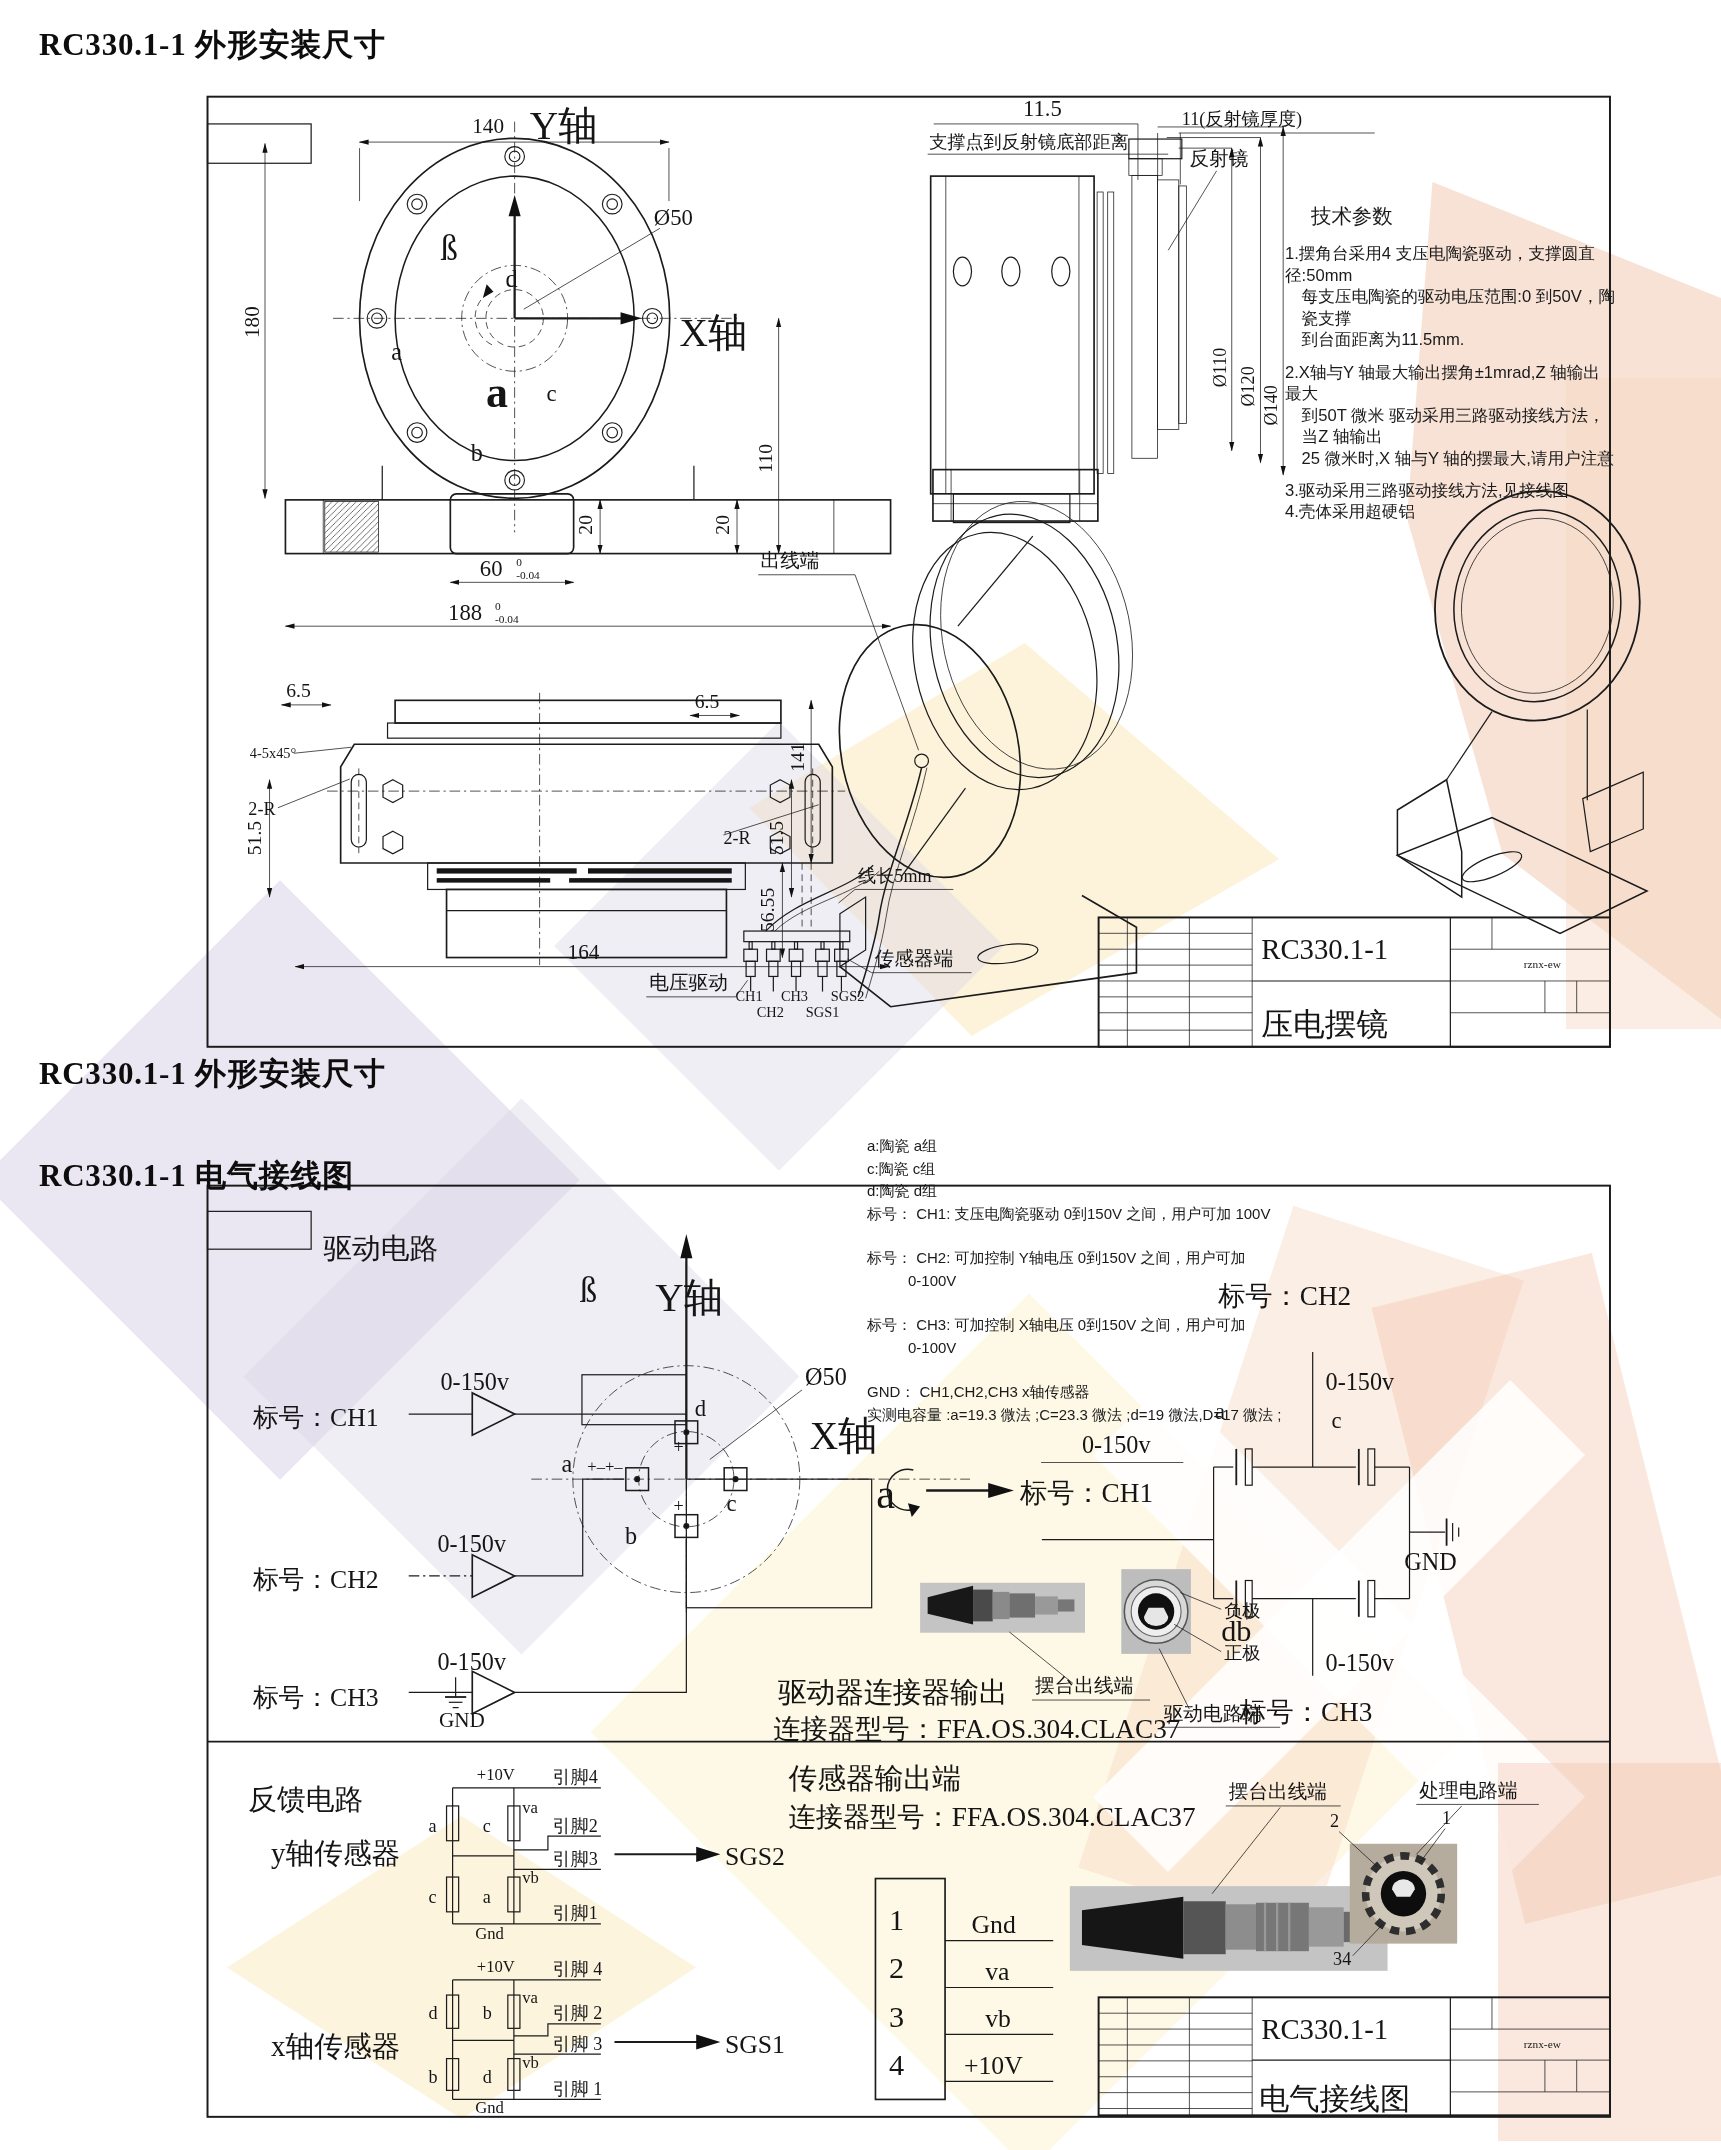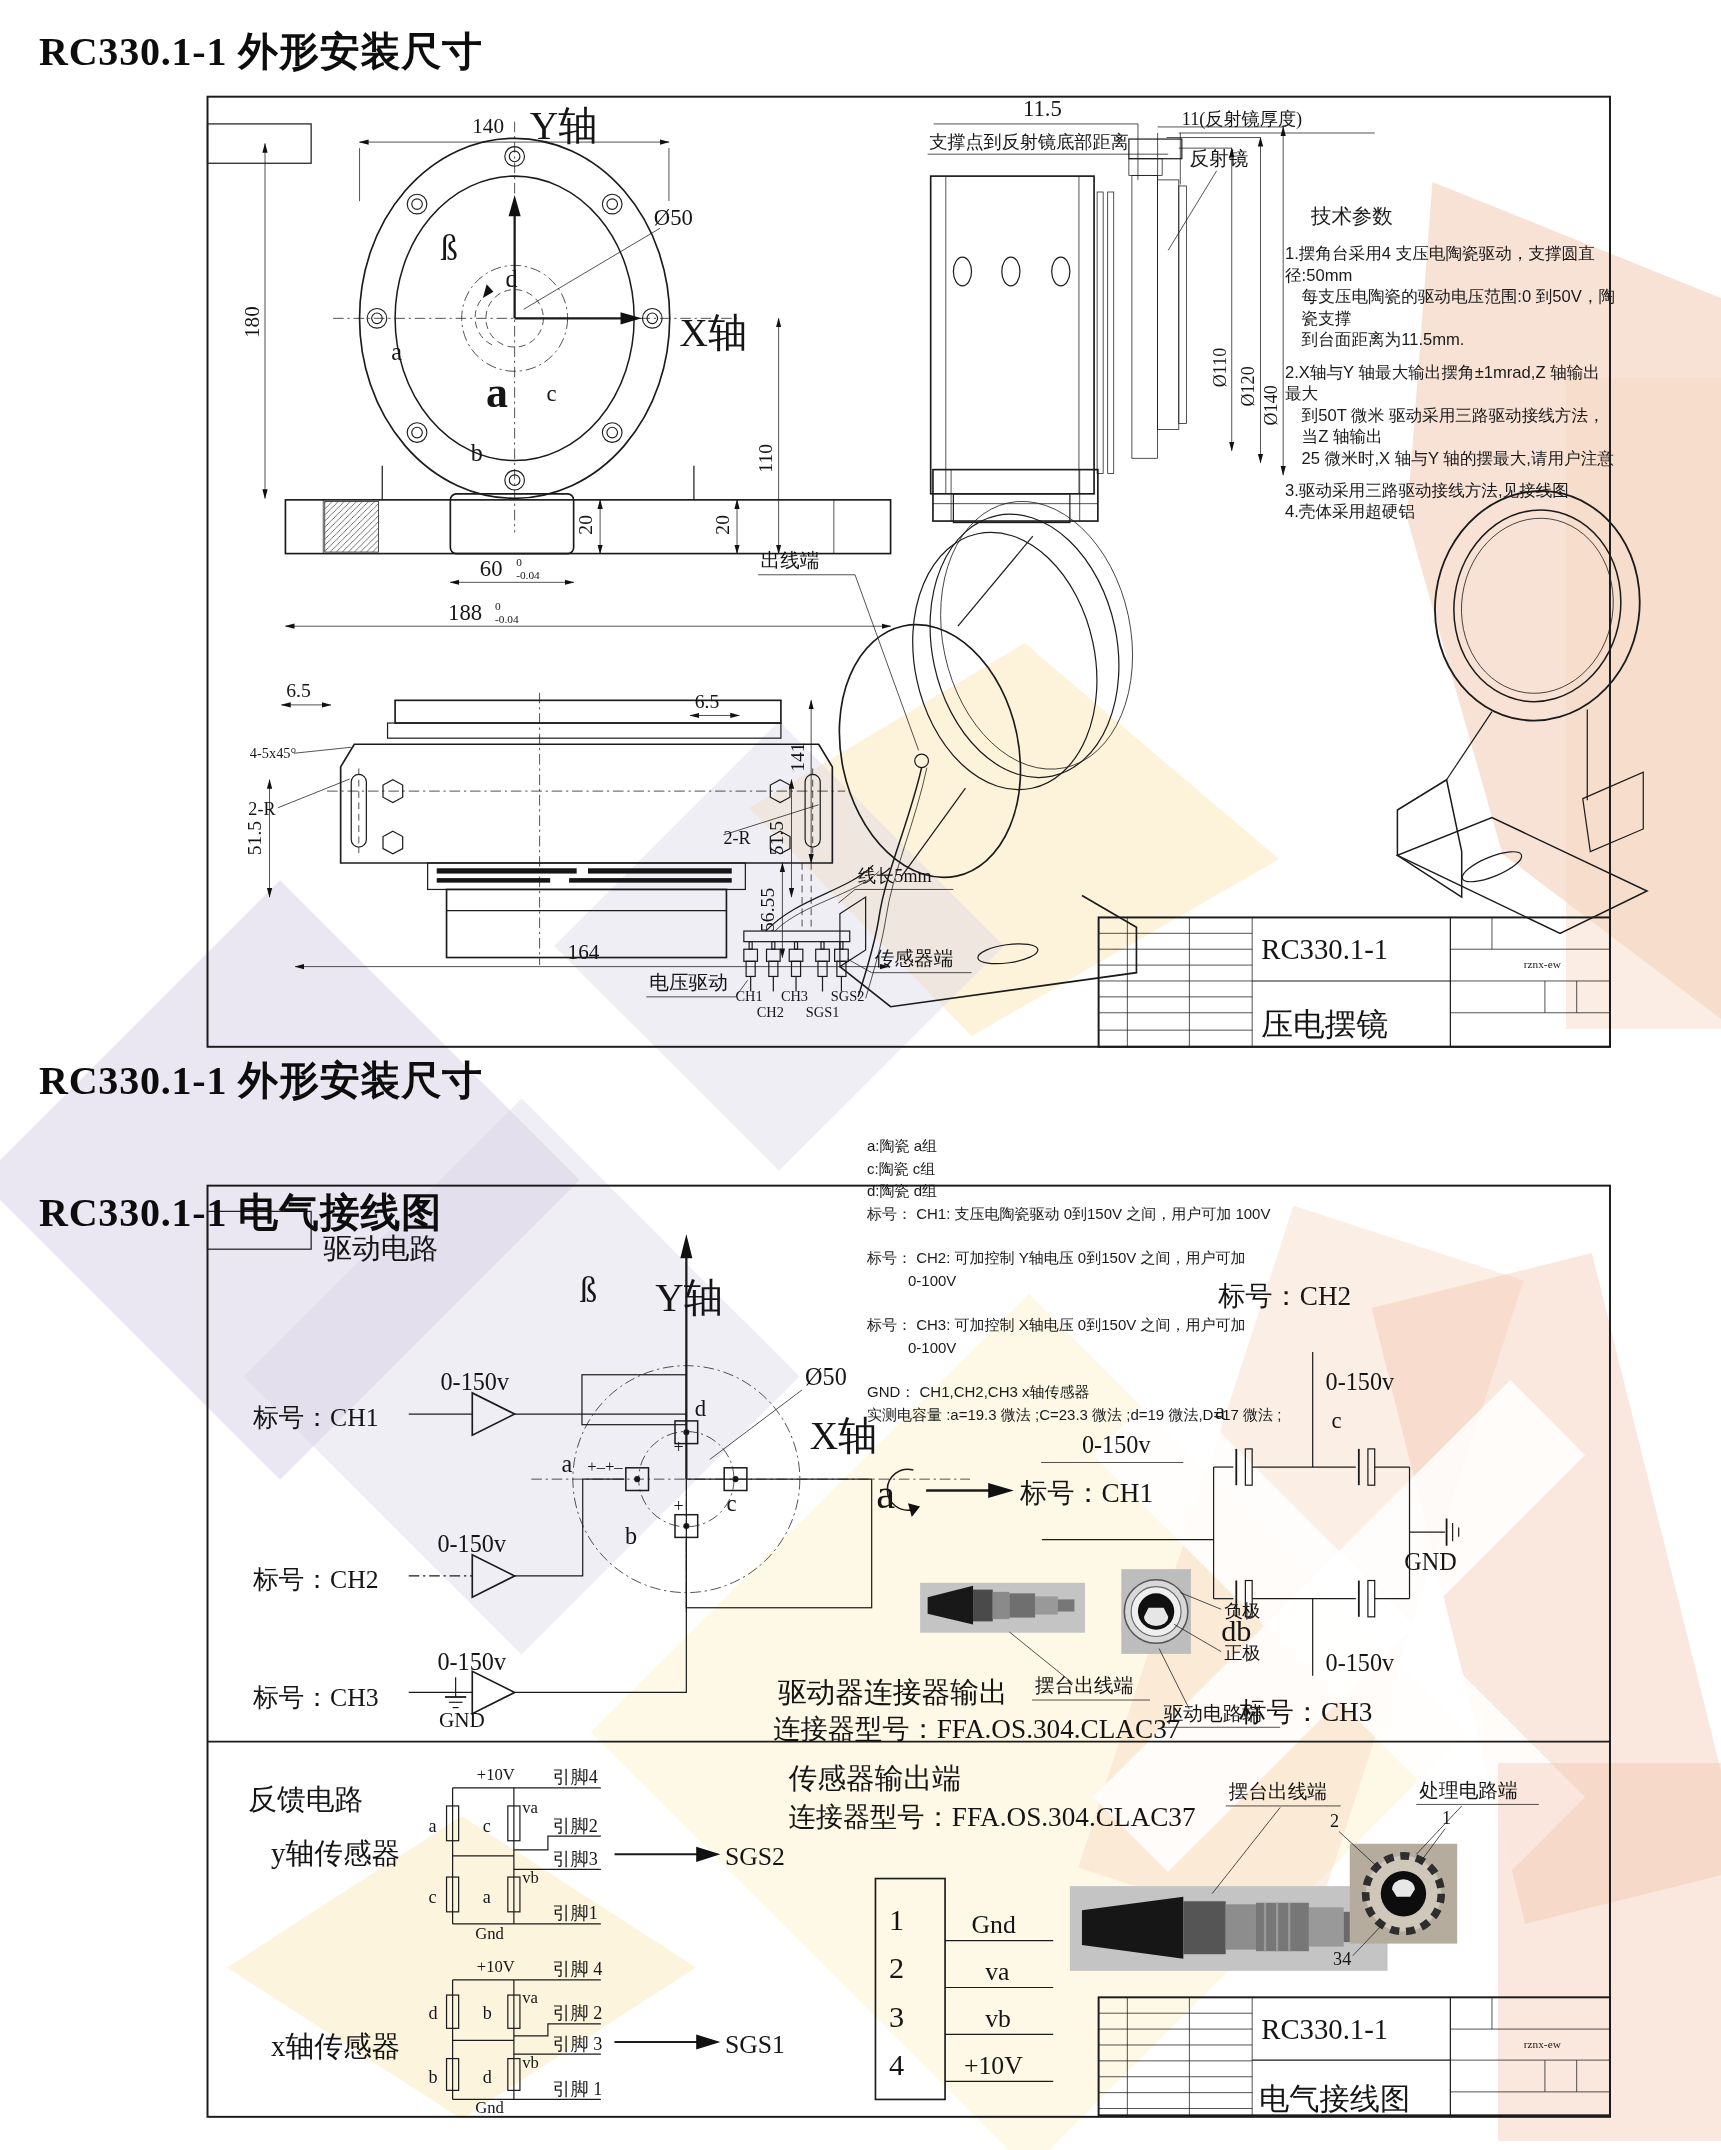--- a/index.html
+++ b/index.html
@@ -1,19 +1,19 @@
 <!DOCTYPE html>
 <html style="--line: #1b1b1b; --wm_salmon: #f2c5ae; --wm_peach: #f6d6c0; --wm_yellow: #fbe4ad; --wm_cream: #fdf3d6; --wm_lavender: #d9d4e7; --photo_grey: #c4c4c4;font-size:12px"><head>
 <meta charset="utf-8">
 <style>
   html,body{margin:0;padding:0;width:1722px;height:2151px;background:#ffffff;
     font-family:"Liberation Serif",serif;position:relative;overflow:hidden;color:#111}
   .wm{position:absolute;z-index:0}
   .layer{position:absolute;z-index:1}
-  .pgtitle{position:absolute;z-index:2;font-weight:700;font-size:40px;letter-spacing:0.8px;color:#0d0d0d;white-space:nowrap}
+  .pgtitle{position:absolute;z-index:2;font-weight:700;font-size:31px;letter-spacing:0.8px;color:#0d0d0d;white-space:nowrap}
   svg{position:absolute;z-index:1;overflow:visible}
   svg text{font-family:"Liberation Serif",serif;fill:#151515}
   svg .ln{stroke:#1b1b1b;fill:none}
   svg .thin{stroke-width:1}
   svg .mid{stroke-width:1.6}
   svg .thick{stroke-width:2.6}
   svg .dash{stroke-dasharray:14 5 3 5}
   svg .dsh{stroke-dasharray:9 6}
   .txtblock{position:absolute;z-index:2;font-family:Liberation Sans, sans-serif;color:#1a1a1a}
   .tech{left:1285px;top:203px;width:331px;font-size:16.6px;line-height:1.3}
@@ -40,21 +40,21 @@
   <div class="wm" style="left:1180px;top:1226px;width:242px;height:696px;background:var(--wm_peach);opacity:.42;transform:rotate(18deg)"></div>
   <div class="wm" style="left:1445px;top:1271px;width:227px;height:635px;background:var(--wm_salmon);opacity:.42;transform:rotate(-14deg)"></div>
   <div class="wm" style="left:1286px;top:1331px;width:106px;height:590px;background:#ffffff;opacity:.85;transform:rotate(45deg)"></div>
   <div class="wm" style="left:1286px;top:1331px;width:106px;height:590px;background:#ffffff;opacity:.85;transform:rotate(-45deg)"></div>
   <div class="wm" style="left:227px;top:1816px;width:469px;height:303px;background:var(--wm_yellow);opacity:.4;clip-path:polygon(0 50%,50% 0,100% 50%,50% 100%)"></div>
   <div class="wm" style="left:1498px;top:1763px;width:224px;height:378px;background:var(--wm_salmon);opacity:.4"></div>
 </div>
 
 <div class="pgtitle" style="left:39px;top:24px">RC330.1-1 外形安装尺寸</div>
 <div class="pgtitle" style="left:39px;top:1053px">RC330.1-1 外形安装尺寸</div>
-<div class="pgtitle" style="left:39px;top:1185px">RC330.1-1 电气接线图</div>
+<div class="pgtitle" style="left:39px;top:1155px">RC330.1-1 电气接线图</div>
 
 <svg class="layer" style="left:206px;top:95px" width="1407" height="955" viewBox="0 0 1860 1262">
   <defs>
     <marker id="ar1" markerWidth="13" markerHeight="9" refX="12" refY="4.5" orient="auto-start-reverse" markerUnits="userSpaceOnUse">
       <path d="M0,1 L13,4.5 L0,8 Z" fill="#111"></path>
     </marker>
     <pattern id="h1" patternUnits="userSpaceOnUse" width="8" height="8">
       <path d="M0,8 L8,0" stroke="#444" stroke-width="1"></path>
     </pattern>
     <pattern id="h2" patternUnits="userSpaceOnUse" width="8" height="8">

